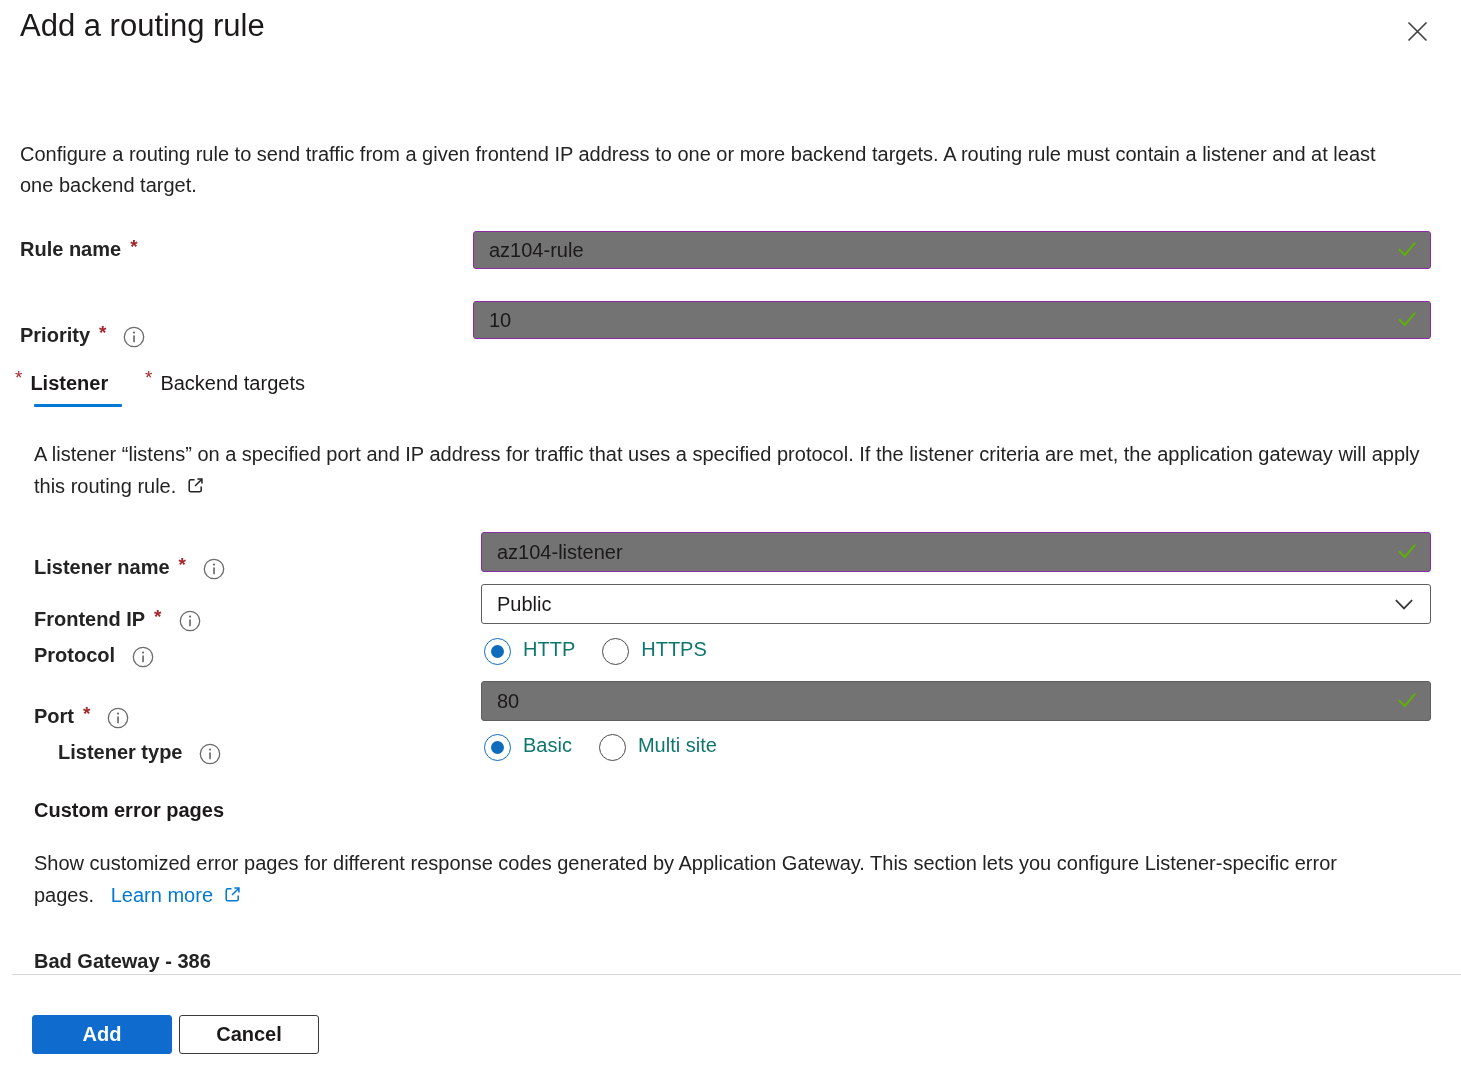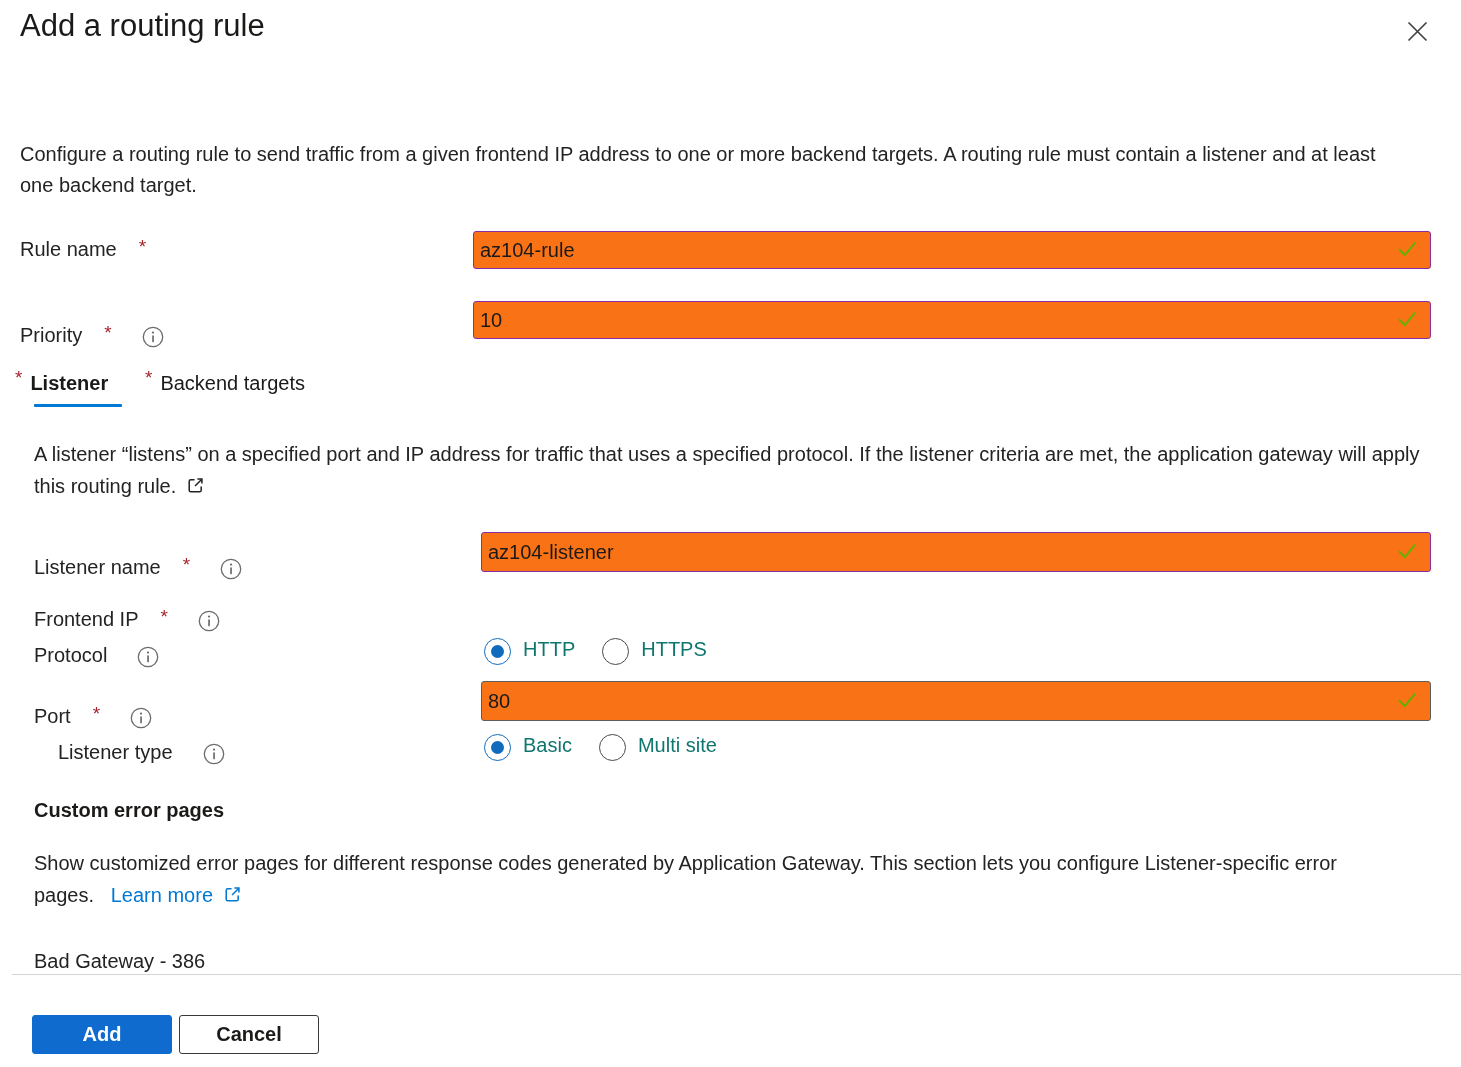--- a/index.html
+++ b/index.html
@@ -6,27 +6,27 @@
   .stage{position:relative;width:1461px;height:1067px;background:#fff;overflow:hidden;
          font-family:"Liberation Sans",sans-serif;color:#242424;}
   .abs{position:absolute;}
   .content{position:absolute;left:0;top:0;width:1461px;height:974px;overflow:hidden;}
 
   .title{font-size:31px;font-weight:400;color:#1b1a19;letter-spacing:0;}
   .close-btn{width:42px;height:42px;display:flex;align-items:center;justify-content:center;
              background:transparent;border:none;cursor:pointer;padding:0;}
   .para{font-size:20px;line-height:31px;color:#232323;}
 
-  .flabel{font-size:20px;color:#232323;display:flex;align-items:center;gap:25px;white-space:nowrap;}
+  .flabel{font-size:20px;color:#232323;display:flex;align-items:center;gap:12px;white-space:nowrap;font-weight:bold;}
   .req{color:#a4262c;margin-left:-3px;position:relative;top:-3px;font-size:19px;}
   .info-ic{display:inline-flex;margin-left:5px;position:relative;top:1px;cursor:default;}
 
   .fieldwrap{position:absolute;}
   .tbox{box-sizing:border-box;width:100%;height:100%;border-radius:3px;border:1px solid #605e5c;
-        font-family:inherit;font-size:20px;color:#1b1a19;padding:0 48px 0 6px;background:#f97316;outline:none;}
+        font-family:inherit;font-size:20px;color:#1b1a19;padding:0 48px 0 15px;background:#737373;outline:none;}
   .tbox.modified{border:1.5px solid #8a2da5;}
   .tbox::placeholder{color:#767676;}
   .check{position:absolute;right:11px;top:50%;transform:translateY(-50%);pointer-events:none;}
 
   .selectbox{box-sizing:border-box;width:100%;height:100%;border-radius:3px;border:1px solid #605e5c;
              background:#fff;display:flex;align-items:center;padding:0 15px;font-size:20px;color:#1b1a19;cursor:pointer;}
   .chev{position:absolute;right:14px;top:50%;transform:translateY(-50%);pointer-events:none;display:flex;}
 
   .radio-row{display:flex;font-size:20px;color:#0f766e;}
   .radio{width:27px;height:27px;border-radius:50%;border:1.5px solid #4c4a48;box-sizing:border-box;
@@ -146,20 +146,30 @@
       <span>Frontend IP</span>
         <span class="req">*</span>
       <span class="info-ic">
         <svg width="22" height="22" viewBox="0 0 22 22">
           <circle cx="11" cy="11" r="9.7" fill="none" stroke="#6b6b6b" stroke-width="1.3"></circle>
           <circle cx="11" cy="6.6" r="1.1" fill="#6b6b6b"></circle>
           <rect x="10.2" y="9.2" width="1.7" height="7.2" rx="0.8" fill="#6b6b6b"></rect>
         </svg>
       </span>
     </div>
+    <div class="fieldwrap" style="left:481px;top:584px;width:950px;height:40px;">
+      <div class="selectbox">
+        <span>Public</span>
+      </div>
+      <span class="chev">
+        <svg width="26" height="26" viewBox="0 0 24 24" fill="none" stroke="#3b3a39" stroke-width="1.7">
+          <path d="M4.5 8.5 L12 16 L19.5 8.5"></path>
+        </svg>
+      </span>
+    </div>
 
     <div class="abs flabel" style="left:34px;top:644px;">
       <span>Protocol</span>
       <span class="info-ic">
         <svg width="22" height="22" viewBox="0 0 22 22">
           <circle cx="11" cy="11" r="9.7" fill="none" stroke="#6b6b6b" stroke-width="1.3"></circle>
           <circle cx="11" cy="6.6" r="1.1" fill="#6b6b6b"></circle>
           <rect x="10.2" y="9.2" width="1.7" height="7.2" rx="0.8" fill="#6b6b6b"></rect>
         </svg>
       </span>

